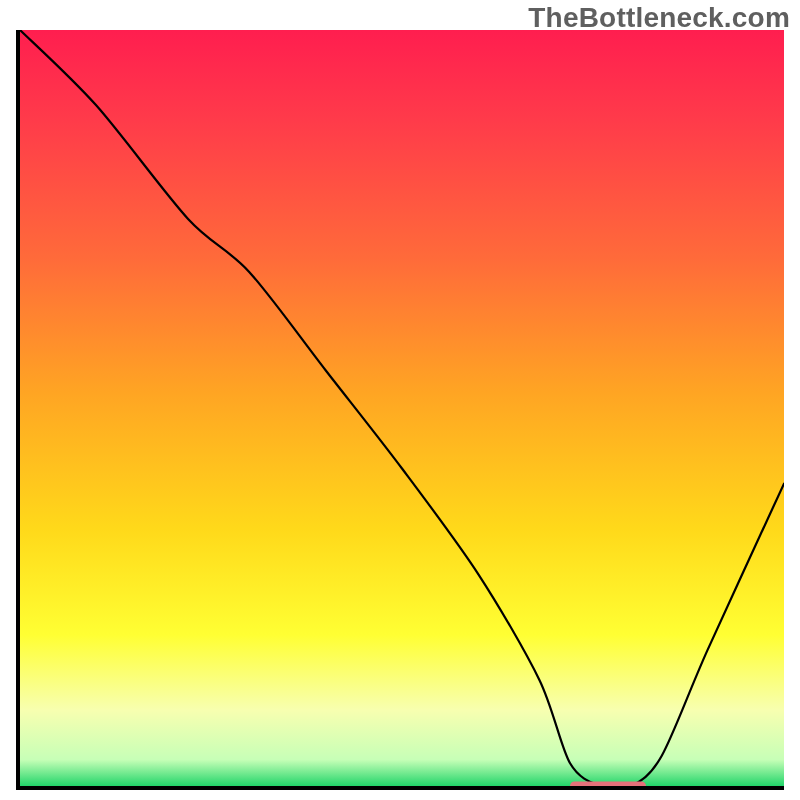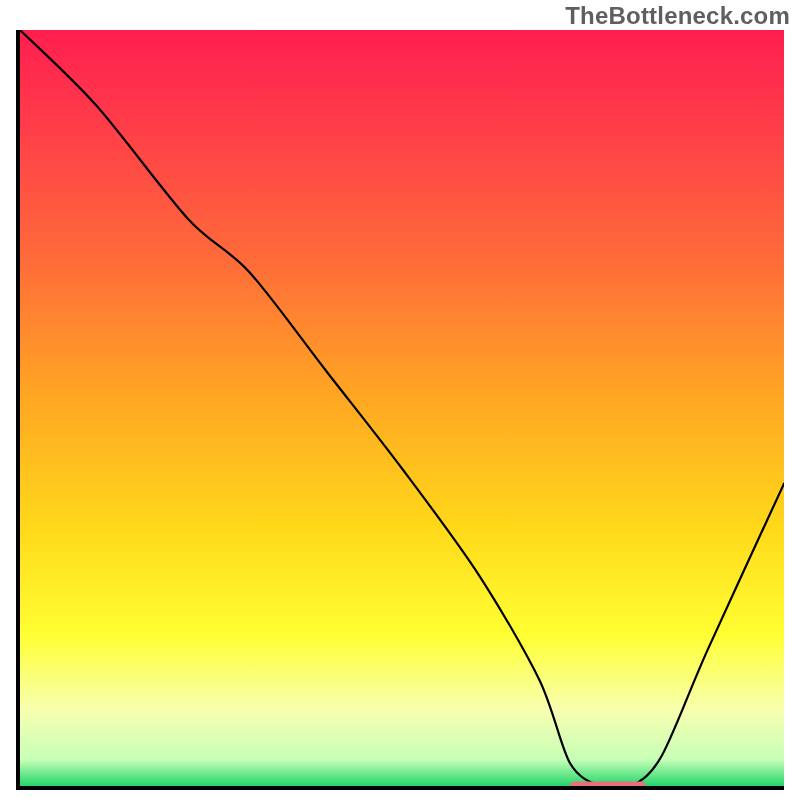--- a/index.html
+++ b/index.html
@@ -12,21 +12,21 @@
   }
   .chart-wrap {
     position: relative;
     width: 800px;
     height: 800px;
   }
   .watermark {
     position: absolute;
     top: 2px;
     right: 10px;
-    font-size: 24px;
+    font-size: 28px;
     font-weight: 600;
     color: #5f5f5f;
     letter-spacing: 0.2px;
     z-index: 10;
   }
   .plot {
     position: absolute;
     left: 16px;
     top: 30px;
     width: 768px;

